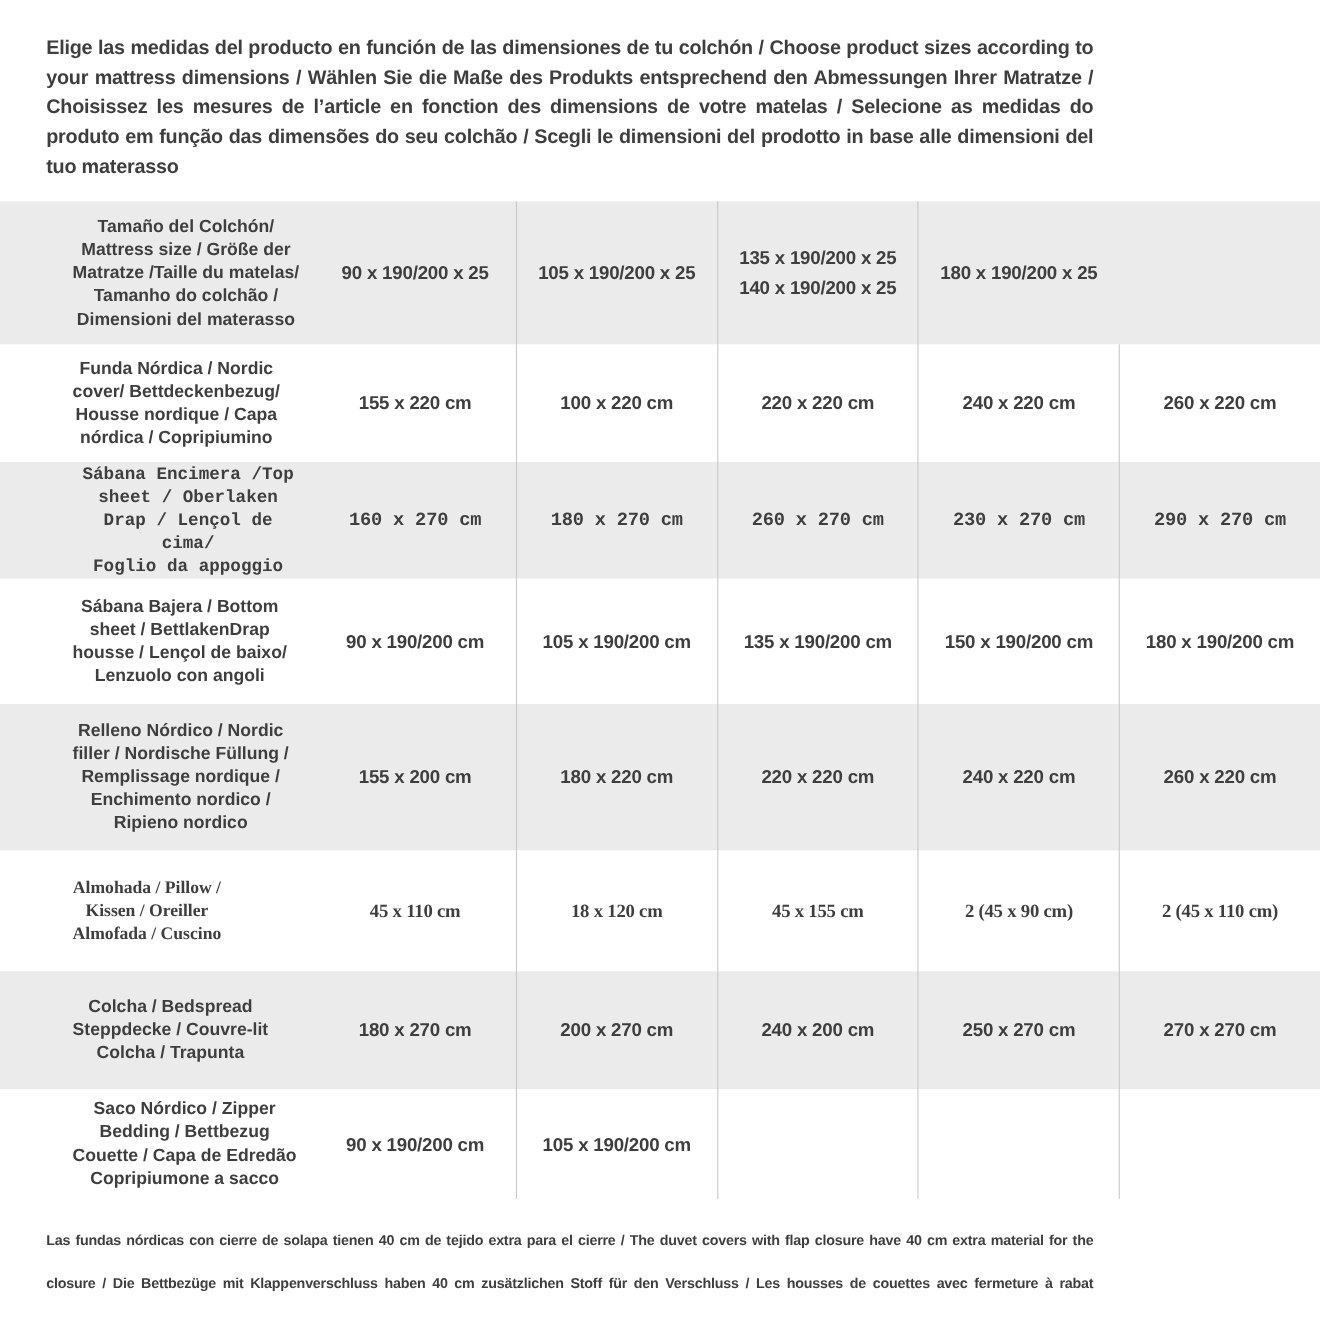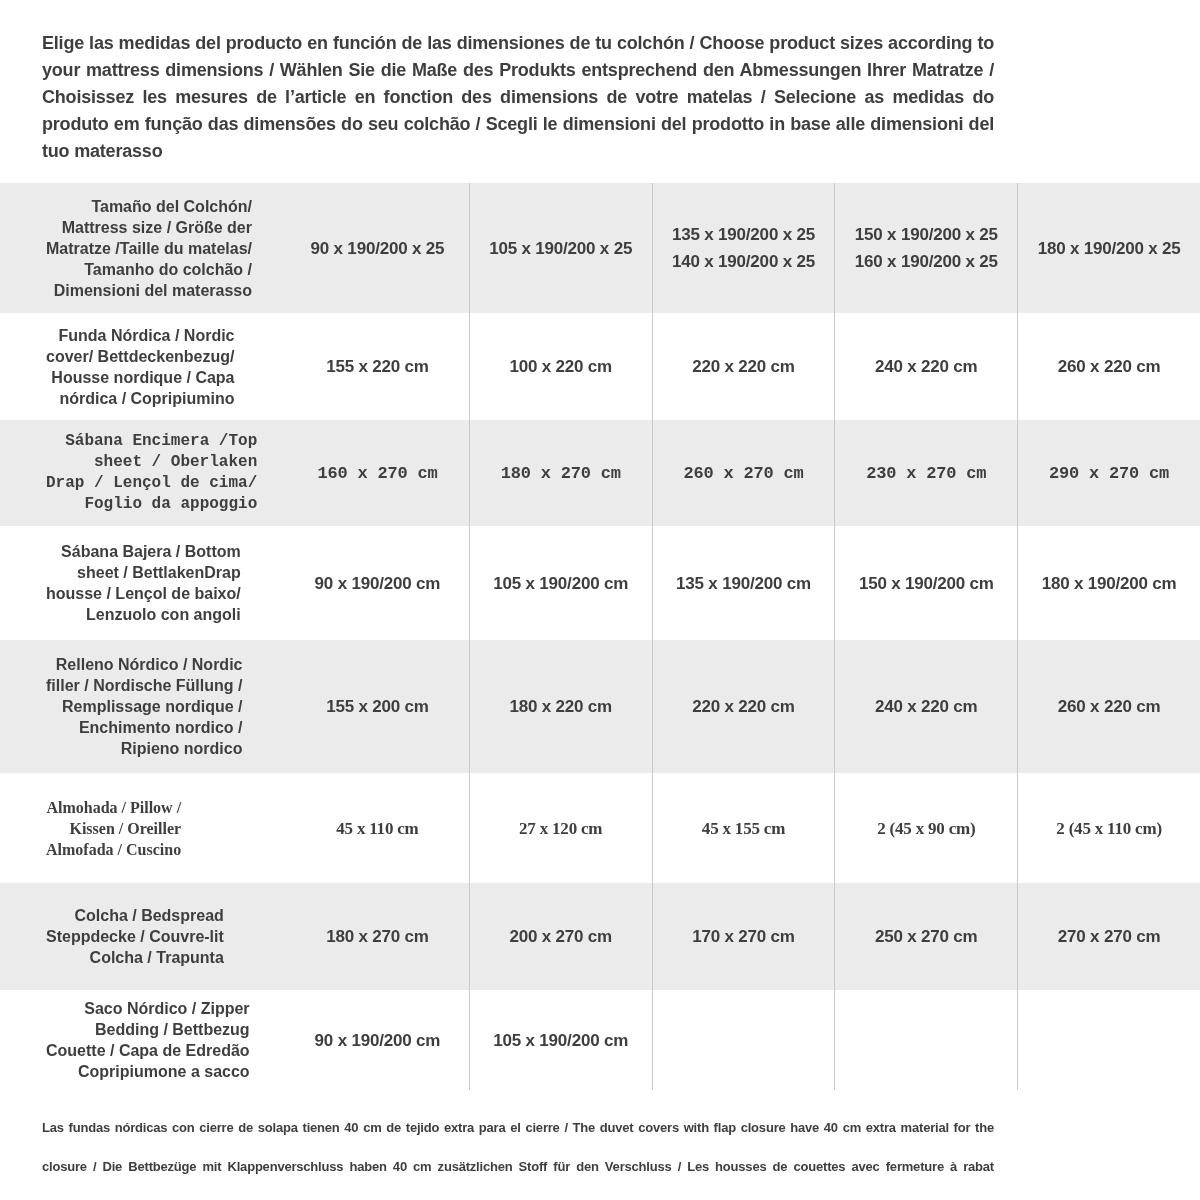--- a/index.html
+++ b/index.html
@@ -34,26 +34,26 @@
   }
   .row.band { background: #ebebeb; }
 
   .cell {
     display: flex;
     align-items: center;
     white-space: pre-line;
     font-weight: bold;
   }
   .cell.label {
-    padding-left: 46px;
+    padding-left: 66px;
     padding-right: 10px;
     font-size: 16px;
     line-height: 21px;
     justify-content: flex-start;
-    text-align: right;
+    text-align: center;
   }
   .cell.v {
     justify-content: center;
     text-align: center;
     font-size: 17px;
     line-height: 27px;
     letter-spacing: -0.2px;
   }
   .cell.v + .cell.v { border-left: 1px solid #c9c9c9; }
 
@@ -87,22 +87,20 @@
     <div class="row band rh0">
       <div class="cell label">Tamaño del Colchón/
 Mattress size / Größe der
 Matratze /Taille du matelas/
 Tamanho do colchão /
 Dimensioni del materasso</div>
       <div class="cell v">90 x 190/200 x 25</div>
       <div class="cell v">105 x 190/200 x 25</div>
       <div class="cell v">135 x 190/200 x 25
 140 x 190/200 x 25</div>
-      <div class="cell v">150 x 190/200 x 25
-160 x 190/200 x 25</div>
       <div class="cell v">180 x 190/200 x 25</div>
     </div>
 
     <div class="row rh1">
       <div class="cell label">Funda Nórdica /  Nordic
 cover/ Bettdeckenbezug/
 Housse nordique  / Capa
 nórdica / Copripiumino</div>
       <div class="cell v">155 x 220 cm</div>
       <div class="cell v">100 x 220 cm</div>
@@ -146,33 +144,33 @@
       <div class="cell v">220 x 220 cm</div>
       <div class="cell v">240 x 220 cm</div>
       <div class="cell v">260 x 220 cm</div>
     </div>
 
     <div class="row rh5">
       <div class="cell label">Almohada  / Pillow /
 Kissen / Oreiller
 Almofada / Cuscino</div>
       <div class="cell v">45 x 110 cm</div>
-      <div class="cell v">27 x 120 cm</div>
+      <div class="cell v">18 x 120 cm</div>
       <div class="cell v">45 x 155 cm</div>
       <div class="cell v">2 (45 x 90 cm)</div>
       <div class="cell v">2 (45 x 110 cm)</div>
     </div>
 
     <div class="row band rh6">
       <div class="cell label">Colcha / Bedspread
 Steppdecke / Couvre-lit
 Colcha / Trapunta</div>
       <div class="cell v">180 x 270 cm</div>
       <div class="cell v">200 x 270 cm</div>
-      <div class="cell v">170 x 270 cm</div>
+      <div class="cell v">240 x 200 cm</div>
       <div class="cell v">250 x 270 cm</div>
       <div class="cell v">270 x 270 cm</div>
     </div>
 
     <div class="row rh7">
       <div class="cell label">Saco Nórdico / Zipper
 Bedding / Bettbezug
 Couette  / Capa de Edredão
 Copripiumone a sacco</div>
       <div class="cell v">90 x 190/200 cm</div>

